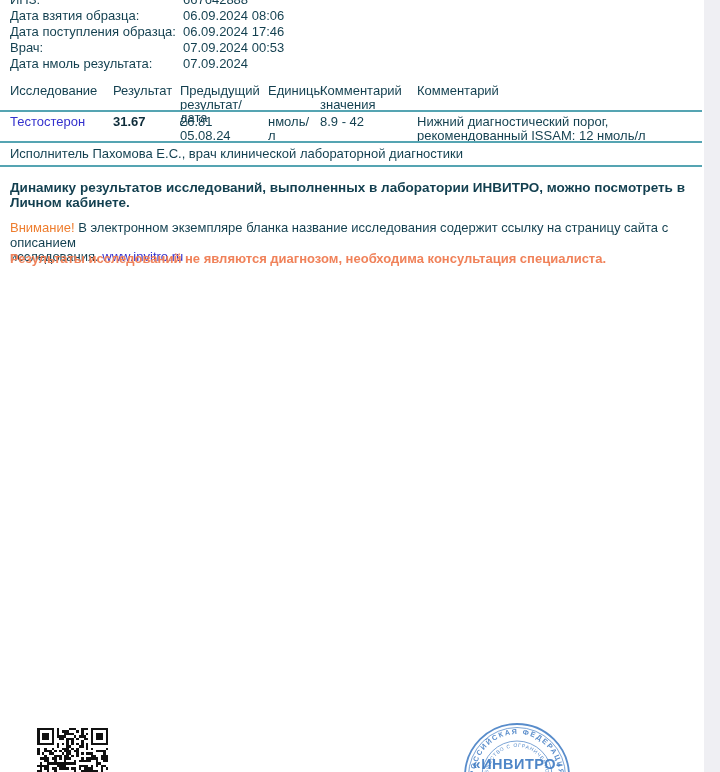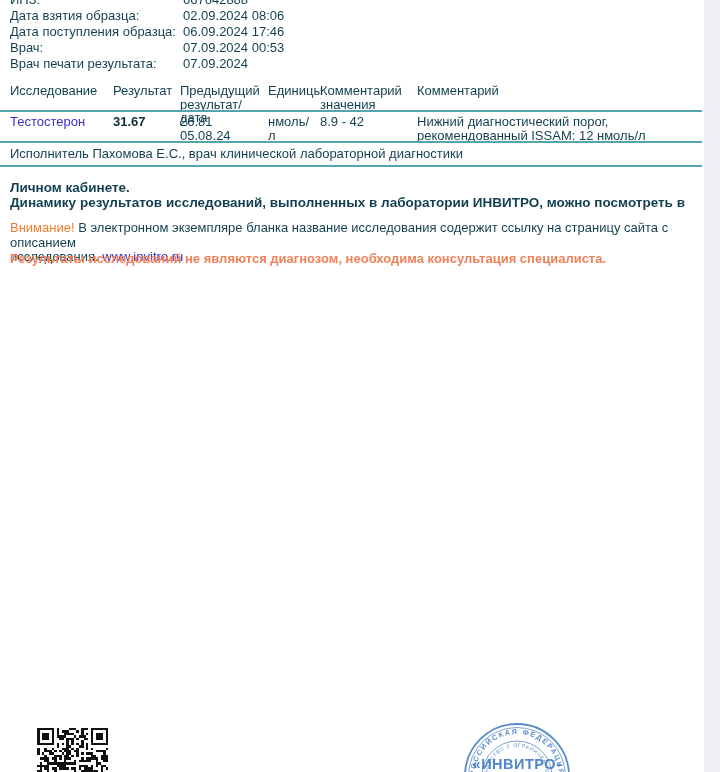--- a/index.html
+++ b/index.html
@@ -56,32 +56,32 @@
 </head>
 <body>
 
 <div class="info-block">
   <div class="info-row">
     <span class="info-label">ИНЗ:</span>
     <span class="info-value">667642888</span>
   </div>
   <div class="info-row">
     <span class="info-label">Дата взятия образца:</span>
-    <span class="info-value">02.09.2024 08:06</span>
+    <span class="info-value">06.09.2024 08:06</span>
   </div>
   <div class="info-row">
     <span class="info-label">Дата поступления образца:</span>
     <span class="info-value">06.09.2024 17:46</span>
   </div>
   <div class="info-row">
     <span class="info-label">Врач:</span>
     <span class="info-value">07.09.2024 00:53</span>
   </div>
   <div class="info-row">
-    <span class="info-label">Врач печати результата:</span>
+    <span class="info-label">Дата нмоль результата:</span>
     <span class="info-value">07.09.2024</span>
   </div>
 </div>
 
 <div class="tbl-grid tbl-head">
   <div class="cell">Исследование</div>
   <div class="cell">Результат</div>
   <div class="cell">Предыдущий результат/дата</div>
   <div class="cell">Единицы</div>
   <div class="cell">Комментарий значения</div>
@@ -104,22 +104,22 @@
   <div class="cell">Нижний диагностический порог, рекомендованный ISSAM: 12 нмоль/л</div>
 </div>
 
 <div class="rule rule-2"></div>
 
 <div class="executor">Исполнитель Пахомова Е.С., врач клинической лабораторной диагностики</div>
 
 <div class="rule rule-3"></div>
 
 <div class="notice-bold">
+  <div>Динамику результатов исследований, выполненных в лаборатории ИНВИТРО, можно посмотреть в</div>
   <div>Личном кабинете.</div>
-  <div>Динамику результатов исследований, выполненных в лаборатории ИНВИТРО, можно посмотреть в</div>
 </div>
 
 <div class="notice-attention">
   <div><span class="attention-label">Внимание!</span><span> В электронном экземпляре бланка название исследования содержит ссылку на страницу сайта с описанием</span></div>
   <div><span>исследования. </span><a class="site-link">www.invitro.ru</a></div>
 </div>
 
 <div class="disclaimer">Результаты исследований не являются диагнозом, необходима консультация специалиста.</div>
 
 <svg class="qr" viewBox="0 0 29 18" shape-rendering="crispEdges" id="qr-svg">

